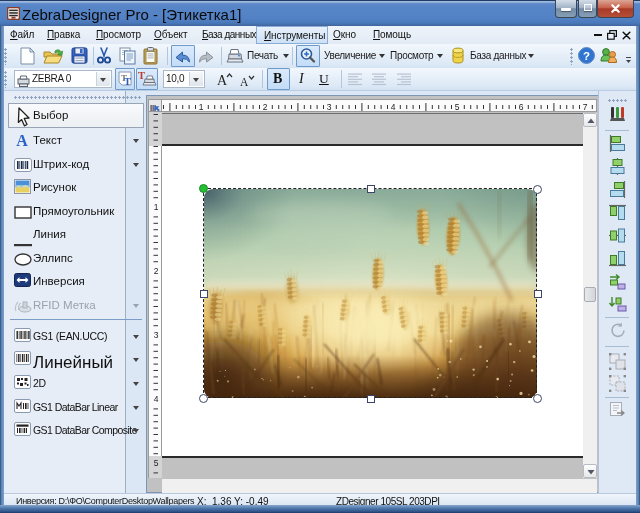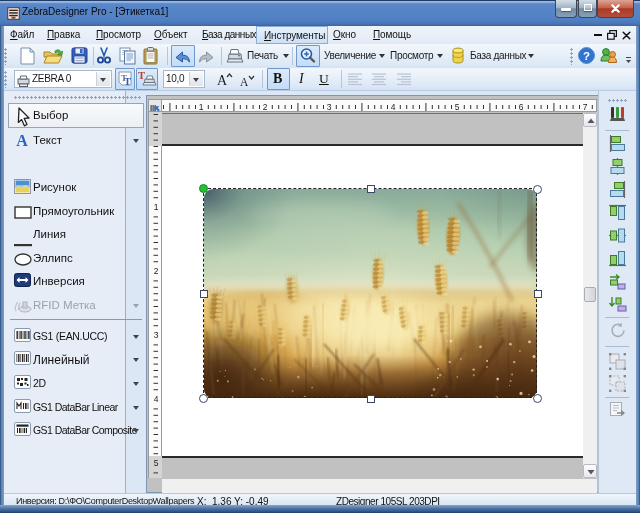--- a/index.html
+++ b/index.html
@@ -5,21 +5,21 @@
 body{width:640px;height:513px;overflow:hidden;font-family:"Liberation Sans",sans-serif;}
 #win{position:absolute;left:0;top:0;width:640px;height:513px;background:#4e79b2;}
 .abs{position:absolute;}
 
 #titlebar{left:0;top:0;width:640px;height:26px;background:linear-gradient(180deg,#1e3c69 0,#1e3c69 1px,#87a6cc 1px,#b3c8e4 2px,#6790cc 3px,#5886c8 5px,#5282c5 18px,#4a79bb 23px,#40639c 26px);}
 
 #borderL{left:0;top:26px;width:4px;height:480px;background:linear-gradient(90deg,#2a4a77,#5e87b8 40%,#7ba0cc);}
 #borderR{left:636px;top:26px;width:4px;height:480px;background:linear-gradient(90deg,#7ba0cc,#5e87b8 60%,#2a4a77);}
 #borderB{left:0;top:505px;width:640px;height:8px;background:linear-gradient(#85a6cd,#4a74a8 45%,#31568a 80%,#1d3b69);}
 #client{left:4px;top:26px;width:632px;height:478px;background:#dce7f5;}
-#titletext{left:22px;top:6px;font-size:10px;letter-spacing:0px;color:#0a0a0a;}
+#titletext{left:22px;top:6px;font-size:15px;letter-spacing:0px;color:#0a0a0a;}
 #appicon{left:7px;top:6px;width:13px;height:13px;}
 
 .winbtn{top:0;height:18px;border:1px solid #3c4654;border-top:none;box-sizing:border-box;border-radius:0 0 4px 4px;}
 #btnmin{left:555px;width:22px;background:linear-gradient(#d3dde8,#a3b4c7 45%,#748ca6 52%,#86a0b6);}
 #btnmax{left:578px;width:19px;background:linear-gradient(#d3dde8,#a3b4c7 45%,#748ca6 52%,#86a0b6);}
 #btncls{left:597px;width:37px;background:linear-gradient(#dca595,#c7614b 45%,#a83a28 52%,#b54f38);}
 .winbtn .g{position:absolute;color:#fff;}
 
 #menubar{left:0px;top:26px;width:640px;height:18px;background:linear-gradient(#eef4fa,#e2eaf5);font-size:10px;letter-spacing:-0.1px;color:#111;}
 .mitem{position:absolute;top:3px;}
@@ -286,20 +286,35 @@
           </svg></div>
         <div class="lbl" style="color:#111;font-size:11.5px;">Выбор</div>
       </div>
       <div class="pitem" style="top:38px;">
         <div class="pica" style="top:3px;"><svg style="" width="16" height="16" viewBox="0 0 16 16">
             <text x="8" y="14" font-family="Liberation Serif" font-size="16" font-weight="bold" fill="#2a63c8" text-anchor="middle">A</text>
           </svg></div>
         <div class="lbl" style="color:#111;font-size:11.5px;">Текст</div>
         <div class="pda" style="border-top-color:#444;"></div>
       </div>
+      <div class="pitem" style="top:61.5px;">
+        <div class="pica" style="top:5px;"><svg style="" width="18" height="14" viewBox="0 0 18 14">
+            <rect x="0.5" y="0.5" width="17" height="13" rx="2.5" fill="#fdfdfd" stroke="#8a9ab0"></rect>
+            <g fill="#1a2a4a">
+              <rect x="3" y="3" width="1.6" height="8"></rect>
+              <rect x="5.4" y="3" width="0.8" height="8"></rect>
+              <rect x="7" y="3" width="1.6" height="8"></rect>
+              <rect x="9.4" y="3" width="0.8" height="8"></rect>
+              <rect x="11" y="3" width="0.8" height="8"></rect>
+              <rect x="12.6" y="3" width="1.6" height="8"></rect>
+            </g>
+          </svg></div>
+        <div class="lbl" style="color:#111;font-size:11.5px;">Штрих-код</div>
+        <div class="pda" style="border-top-color:#444;"></div>
+      </div>
       <div class="pitem" style="top:108.5px;">
         <div class="pica" style="top:5px;"><svg style="" width="18" height="13" viewBox="0 0 18 13">
             <rect x="1" y="1" width="16" height="11" fill="#fff" stroke="#333" stroke-width="1.4"></rect>
           </svg></div>
         <div class="lbl" style="color:#111;font-size:11.5px;">Прямоугольник</div>
       </div>
       <div class="pitem" style="top:85px;">
         <div class="pica" style="top:3px;"><svg style="" width="17" height="15" viewBox="0 0 17 15">
             <rect x="0.5" y="0.5" width="16" height="14" fill="#fff" stroke="#8a96a8"></rect>
             <rect x="1.5" y="1.5" width="14" height="7" fill="#4a90d8"></rect>
@@ -358,21 +373,21 @@
         <div class="pica" style="top:3px;"><svg style="" width="17" height="14" viewBox="0 0 17 14">
             <rect x="0.5" y="0.5" width="16" height="13" rx="1.5" fill="#fdfdfd" stroke="#8a9ab0"></rect>
             <rect x="2.5" y="3" width="0.7" height="8" fill="#222"></rect>
             <rect x="4.1" y="3" width="1.4" height="8" fill="#222"></rect>
             <rect x="6.3999999999999995" y="3" width="0.7" height="8" fill="#222"></rect>
             <rect x="8.0" y="3" width="1.4" height="8" fill="#222"></rect>
             <rect x="10.3" y="3" width="0.7" height="8" fill="#222"></rect>
             <rect x="11.9" y="3" width="1.4" height="8" fill="#222"></rect>
             <rect x="14.2" y="3" width="0.7" height="8" fill="#222"></rect>
           </svg></div>
-        <div class="lbl" style="color:#111;font-size:12px;">Линейный</div>
+        <div class="lbl" style="color:#111;font-size:17px;">Линейный</div>
         <div class="pda" style="border-top-color:#444;"></div>
       </div>
       <div class="pitem" style="top:281px;">
         <div class="pica" style="top:3px;"><svg style="" width="17" height="14" viewBox="0 0 17 14">
             <rect x="0.5" y="0.5" width="16" height="13" rx="1.5" fill="#fdfdfd" stroke="#8a9ab0"></rect>
             <g fill="#222">
               <rect x="3" y="3" width="3" height="3"></rect>
               <rect x="7" y="3" width="2" height="2"></rect>
               <rect x="10.5" y="3" width="3" height="3"></rect>
               <rect x="3" y="7.5" width="2" height="2"></rect>

